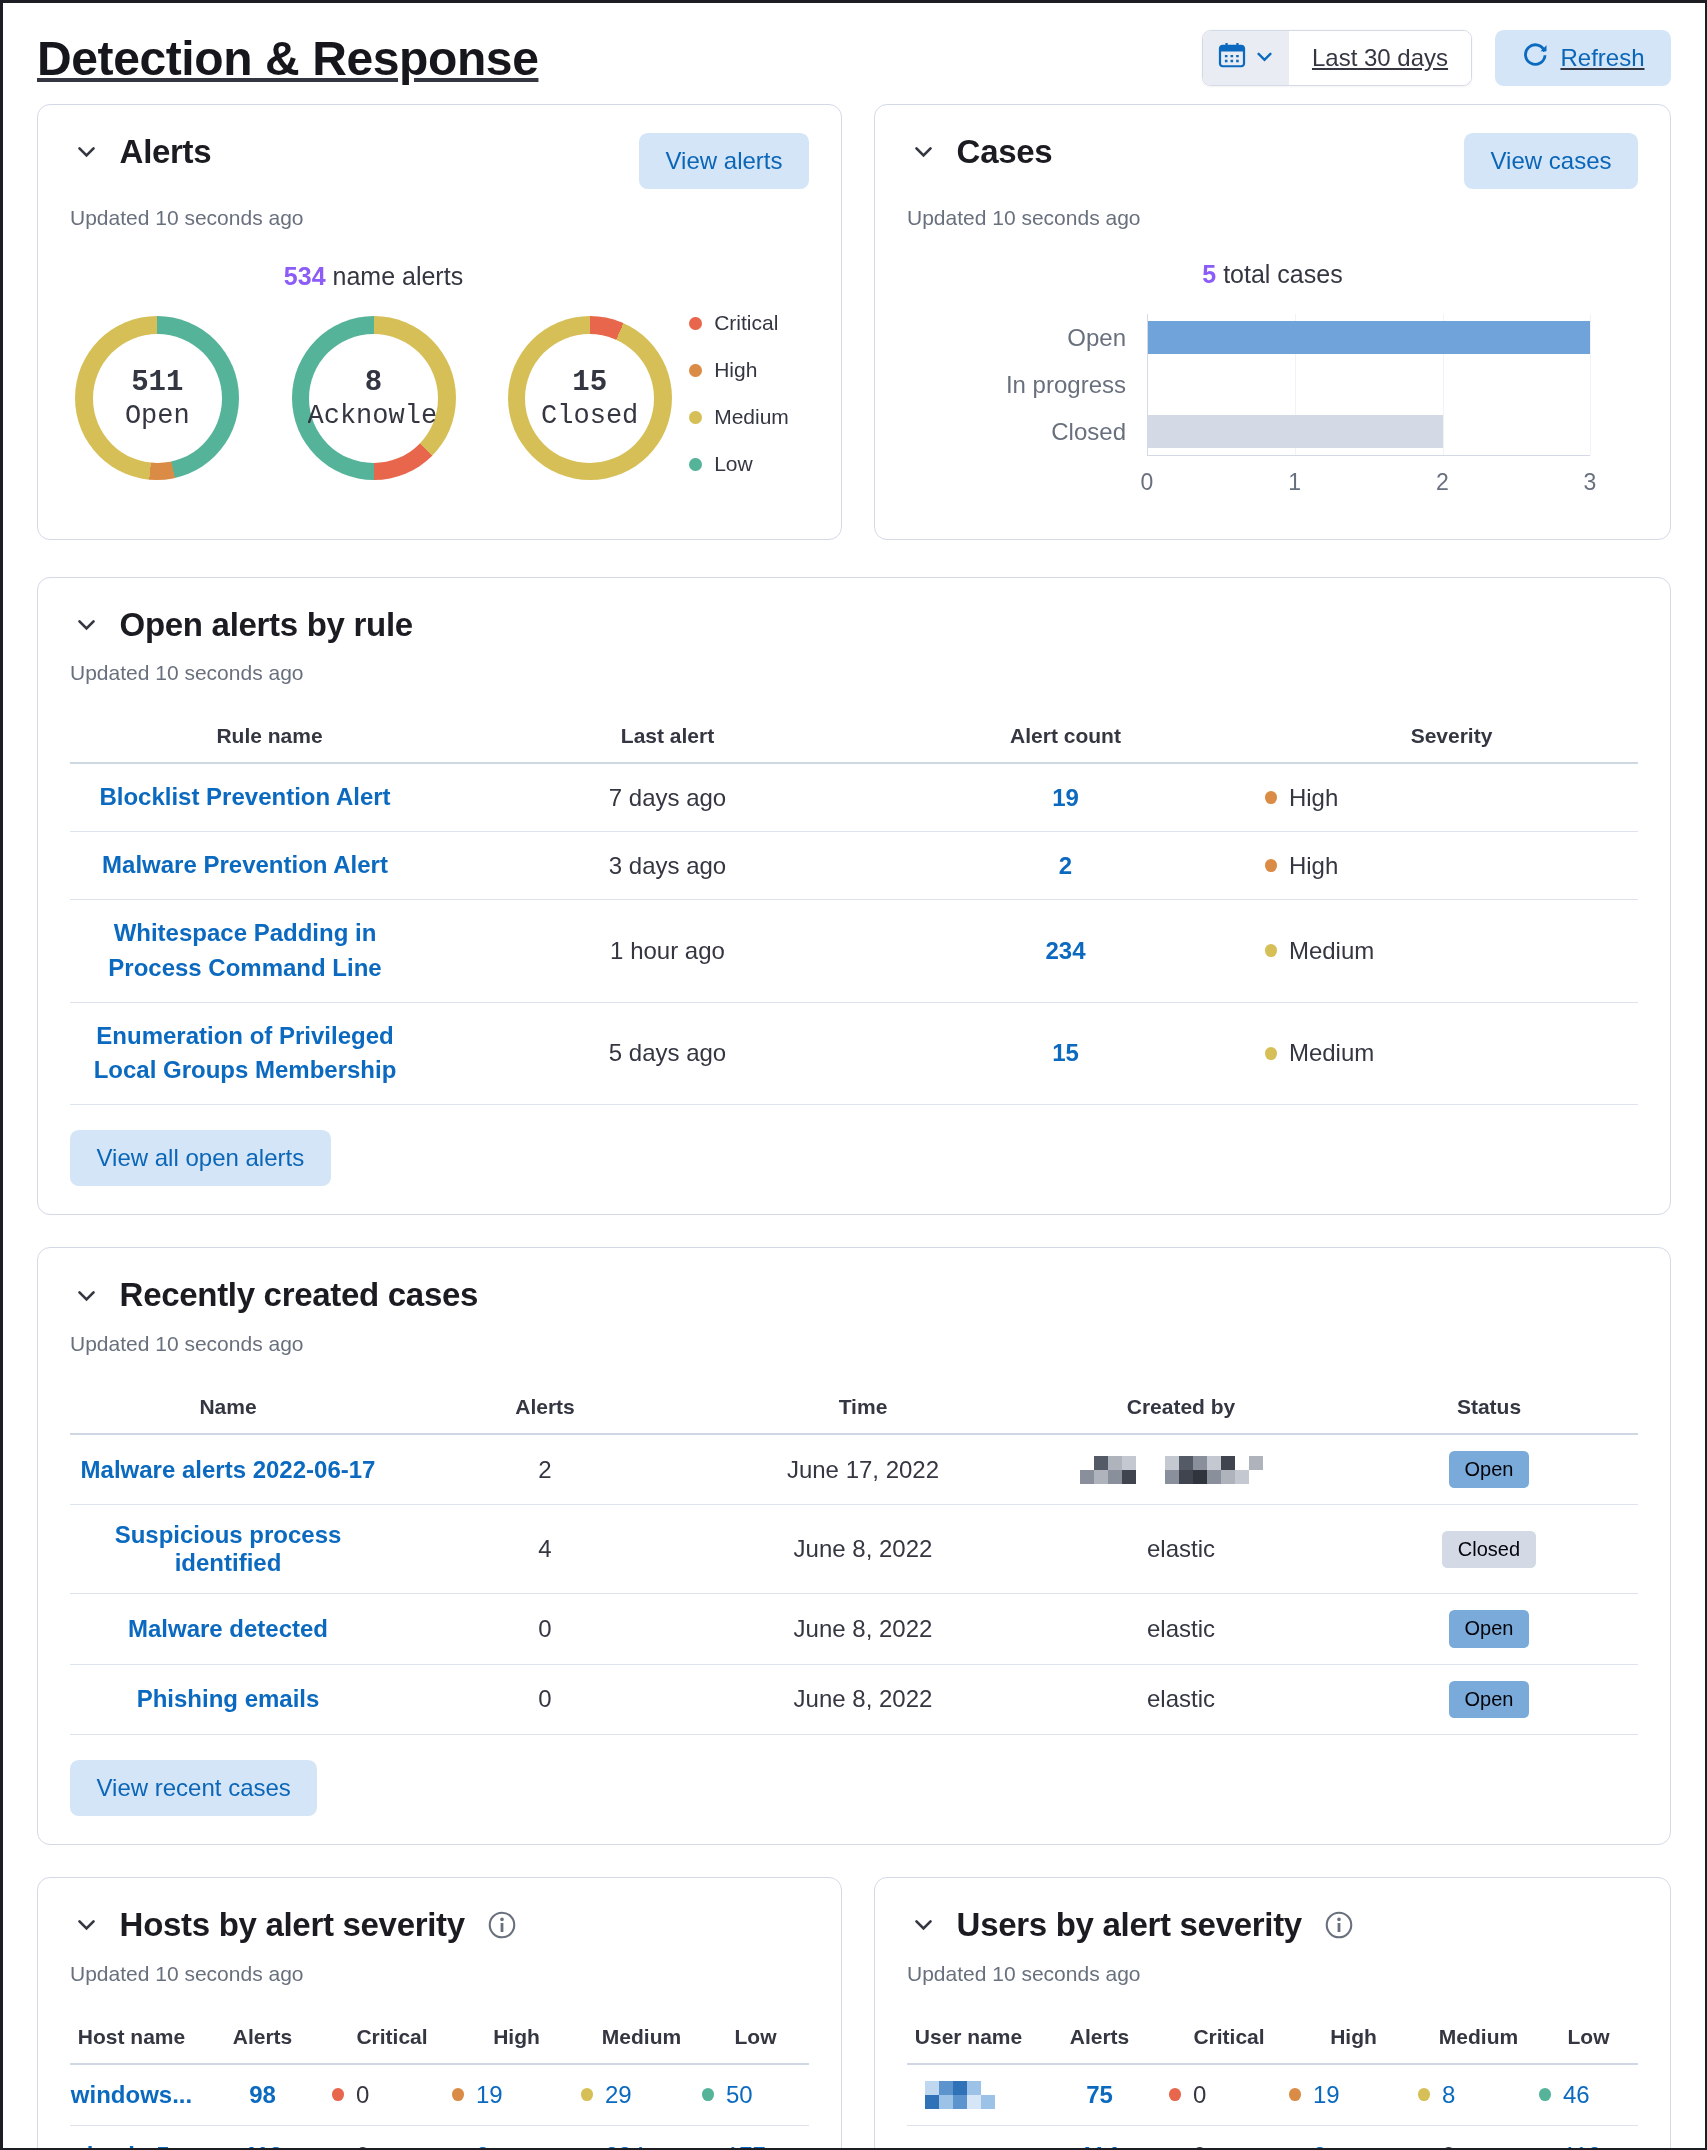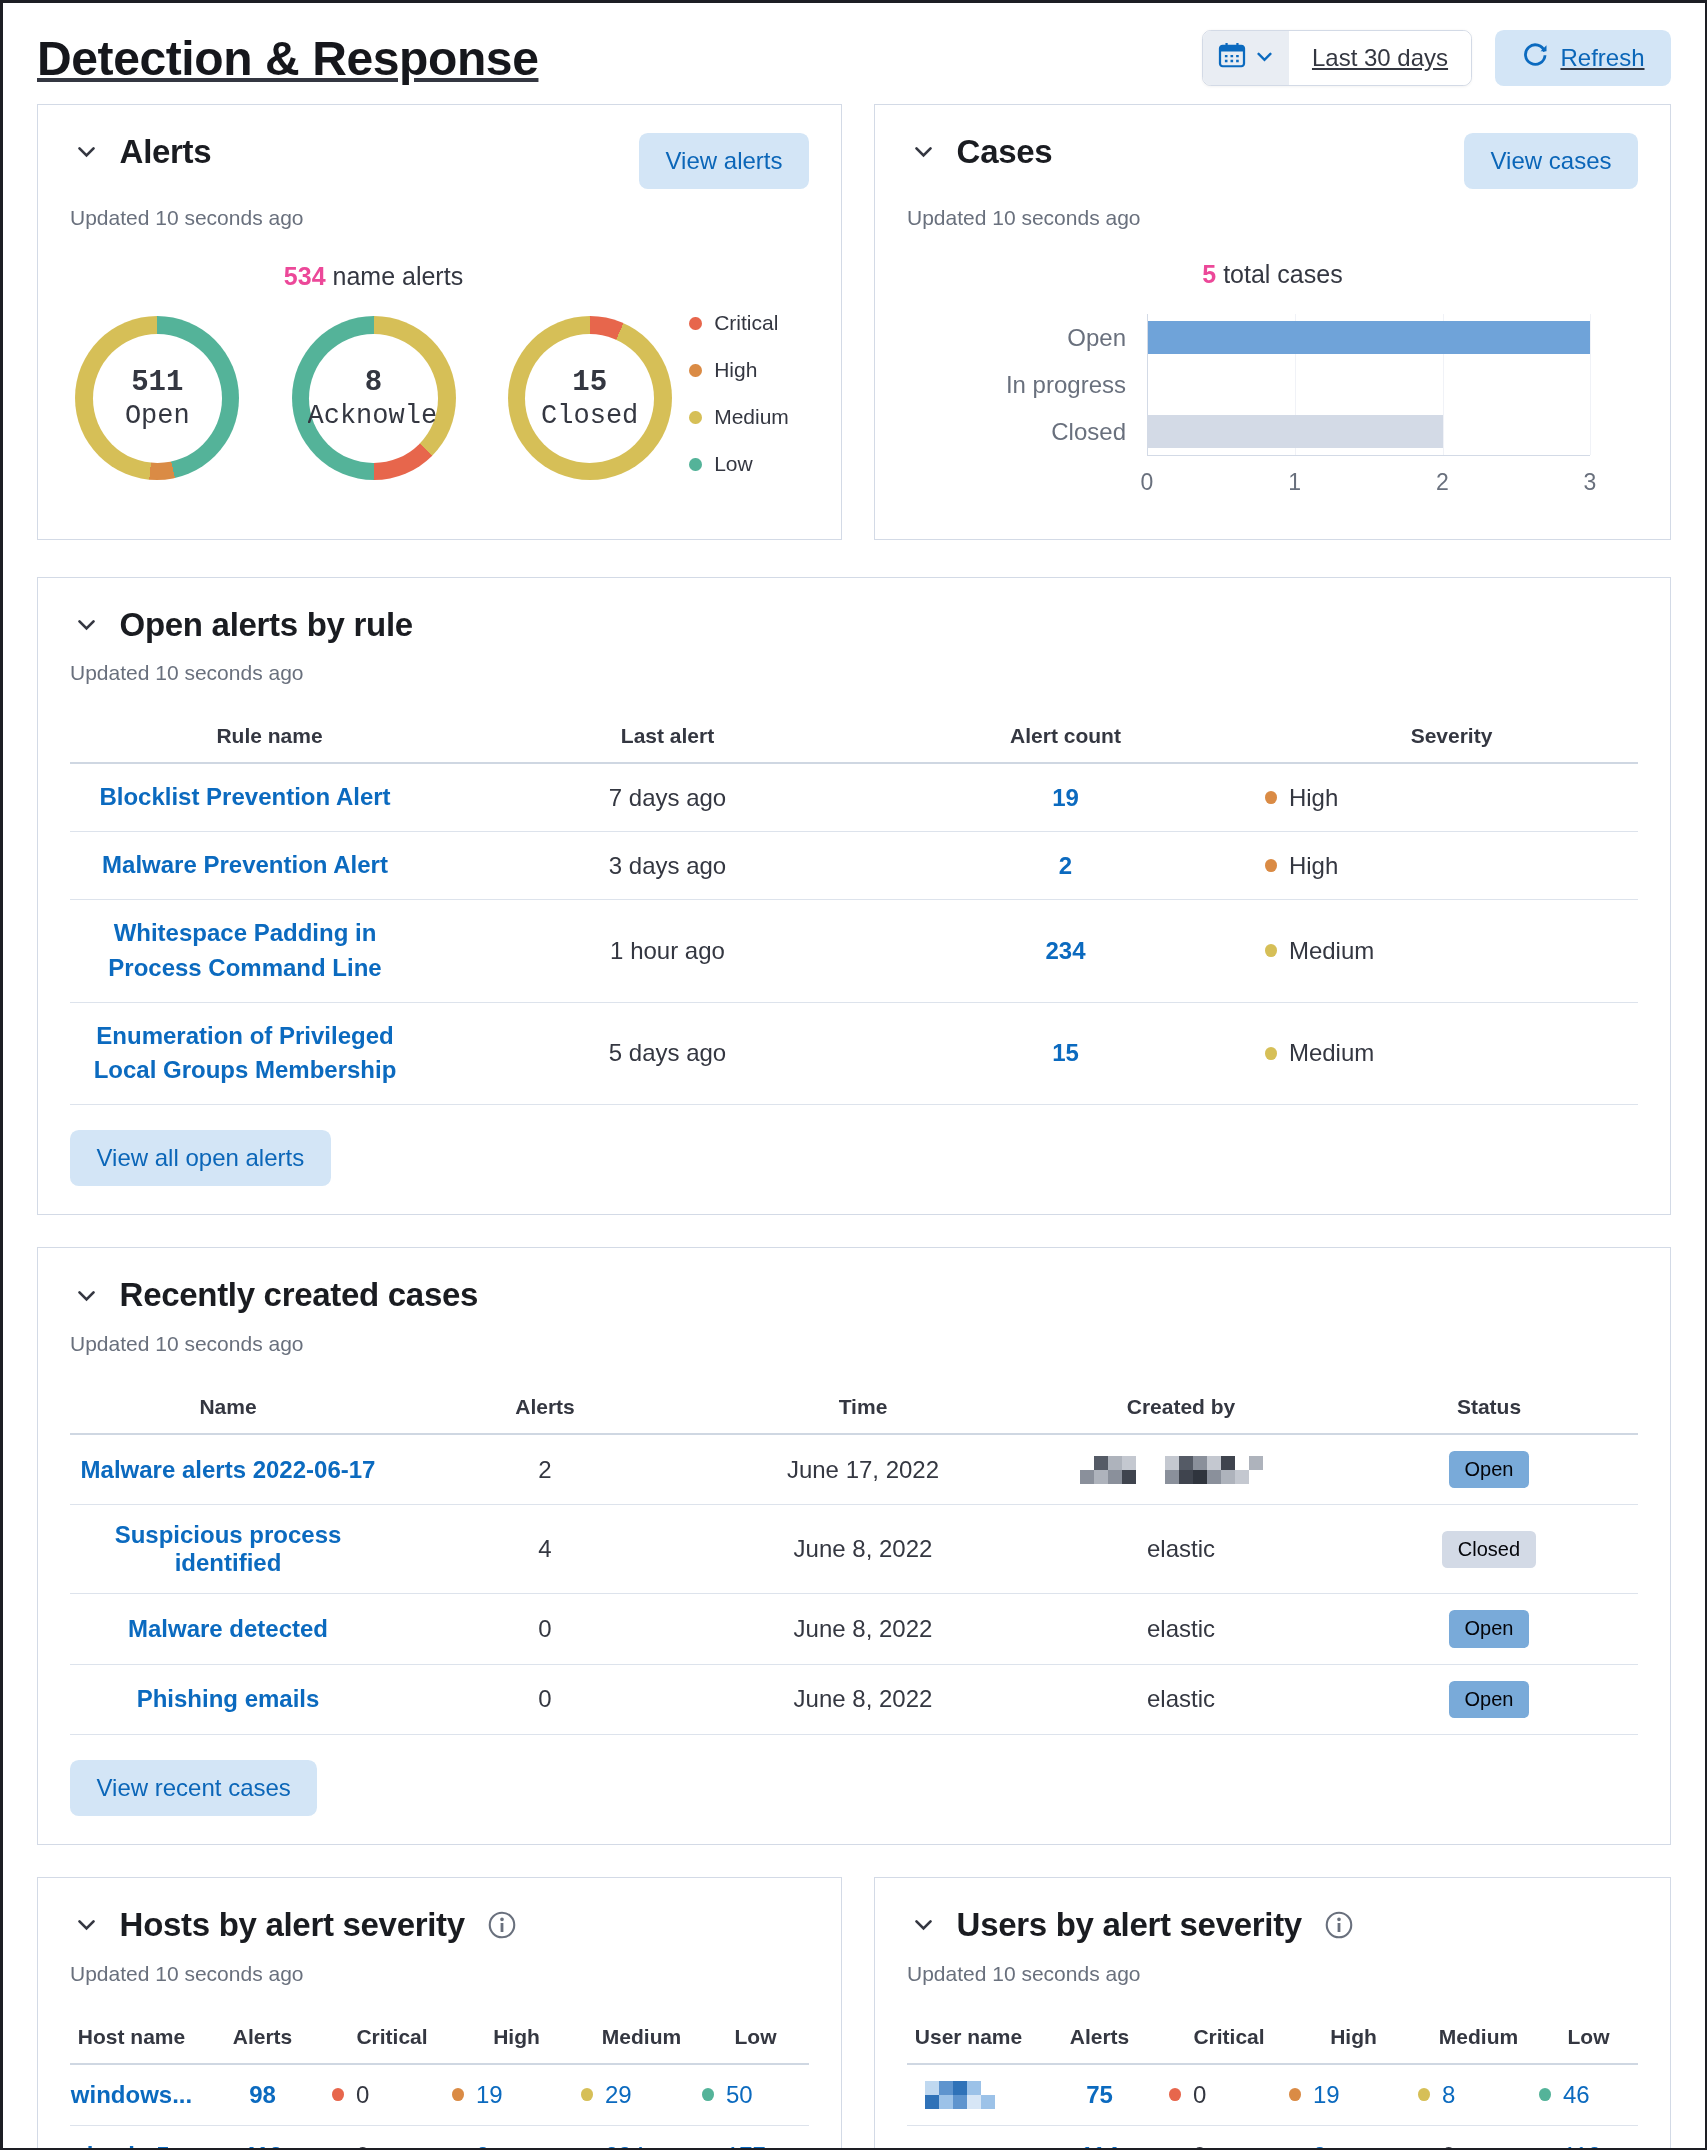--- a/index.html
+++ b/index.html
@@ -17,34 +17,34 @@
   .dp-toggle{display:flex;align-items:center;gap:7px;background:#e9edf3;border:none;padding:0 14px;cursor:pointer;}
   .dp-value{background:#fff;border:none;font-size:24px;color:#343741;padding:0 23px;font-family:inherit;cursor:pointer;}
   .btn-light{display:inline-flex;align-items:center;gap:12.4px;height:56px;background:#d3e5f6;color:#0b66b8;
     border:none;border-radius:8.8px;font-size:24px;font-weight:500;padding:0 26.5px;font-family:inherit;cursor:pointer;}
   
   .main{padding:17.6px 34px 0 34px;}
   .row2{display:grid;grid-template-columns:805px 1fr;gap:32px;}
   .row2.top{margin-bottom:37px;}
   .row2.bottom{margin-top:32px;}
   .full{margin-top:32px;}
-  .panel{background:#fff;border:1.3px solid #d3dae6;border-radius:0;padding:28px 32px;position:relative;}
+  .panel{background:#fff;border:1.3px solid #d3dae6;border-radius:13px;padding:28px 32px;position:relative;}
   .panel.fixed1{height:436px;}
   .panel.fixed-bottom{height:565px;}
   .panel-head{display:flex;justify-content:space-between;align-items:flex-start;}
   .title-wrap{display:flex;align-items:center;gap:17.6px;}
   .panel-title{font-size:33px;font-weight:700;color:#1a1c21;letter-spacing:-0.3px;margin:0;}
   .chev-btn{background:none;border:none;padding:3.5px;cursor:pointer;line-height:0;}
   .info-wrap{margin-left:5.3px;line-height:0;}
   .updated{font-size:21px;color:#69707d;margin-top:17.6px;}
   
   .alerts-chart{display:flex;align-items:flex-start;margin-top:32px;}
   .donut-zone{flex:1;}
   .chart-title{text-align:center;font-size:25px;color:#343741;margin-bottom:25px;}
-  .chart-title b{color:#ec4899;font-weight:700;}
+  .chart-title b{color:#8b5cf6;font-weight:700;}
   .donut-row{display:flex;justify-content:space-between;padding:0 5.3px;}
   .donut{width:164px;height:164px;border-radius:50%;position:relative;font-family:Liberation Mono, monospace;}
   .donut::after{content:"";position:absolute;inset:17.6px;background:#fff;border-radius:50%;}
   .donut-center{position:absolute;inset:0;display:flex;flex-direction:column;align-items:center;justify-content:center;z-index:2;text-align:center;}
   .donut-value{font-size:29px;font-weight:700;color:#343741;}
   .donut-label{font-size:27px;color:#343741;margin-top:1.8px;max-width:132px;white-space:nowrap;overflow:hidden;}
   .legend{width:132px;display:flex;flex-direction:column;gap:23px;margin-top:49px;padding-left:12.4px;}
   .legend-item{display:flex;align-items:center;gap:12.4px;font-size:21px;color:#343741;}
   .dot{width:12.4px;height:13.2px;border-radius:50%;flex:0 0 auto;}
   

